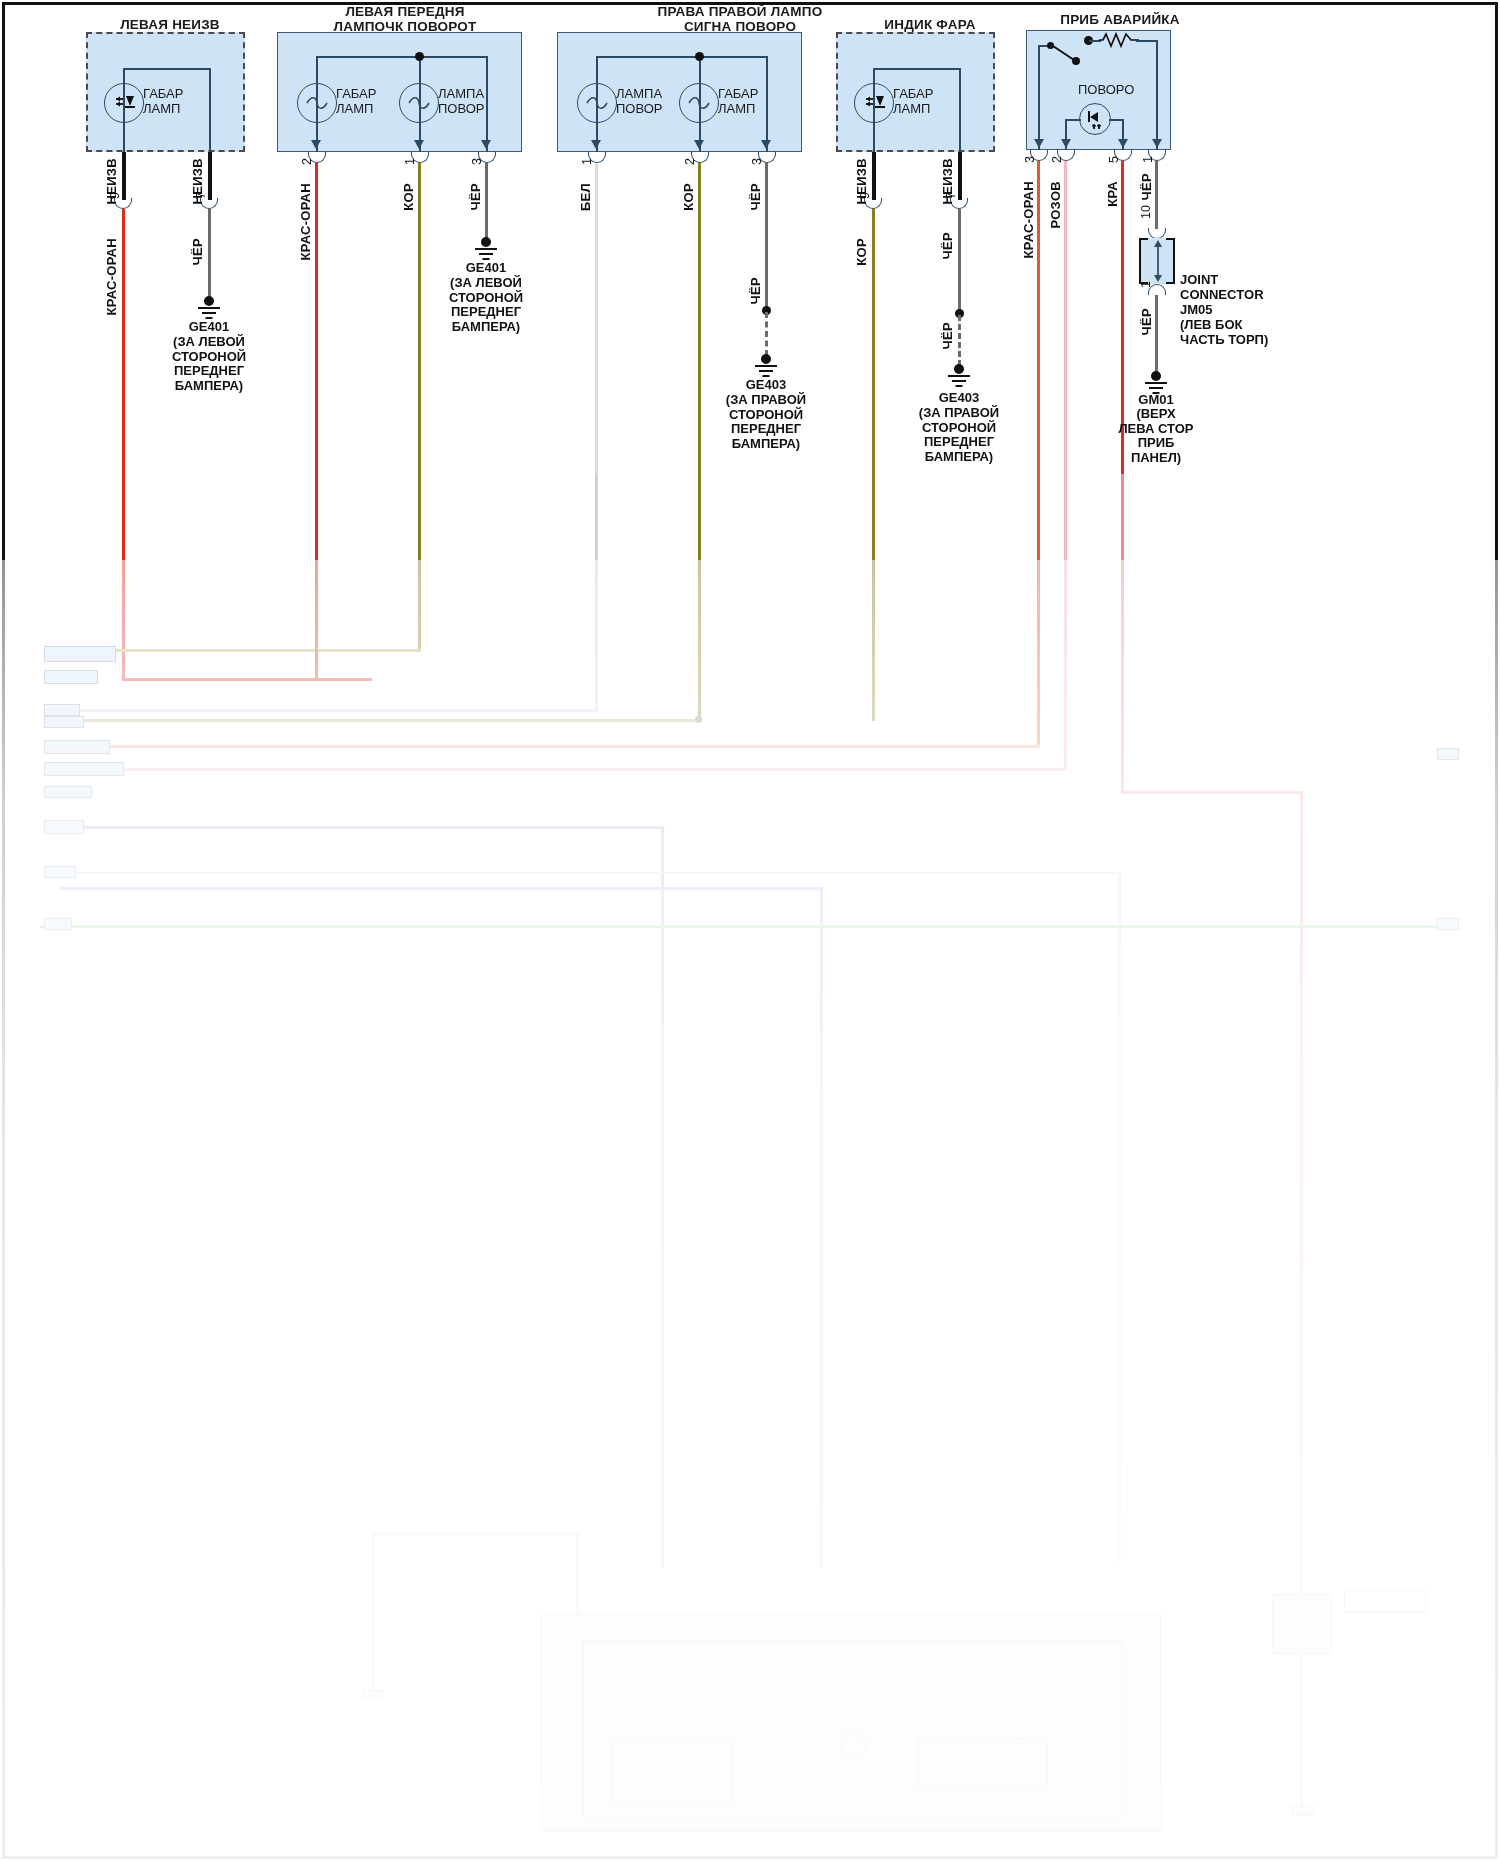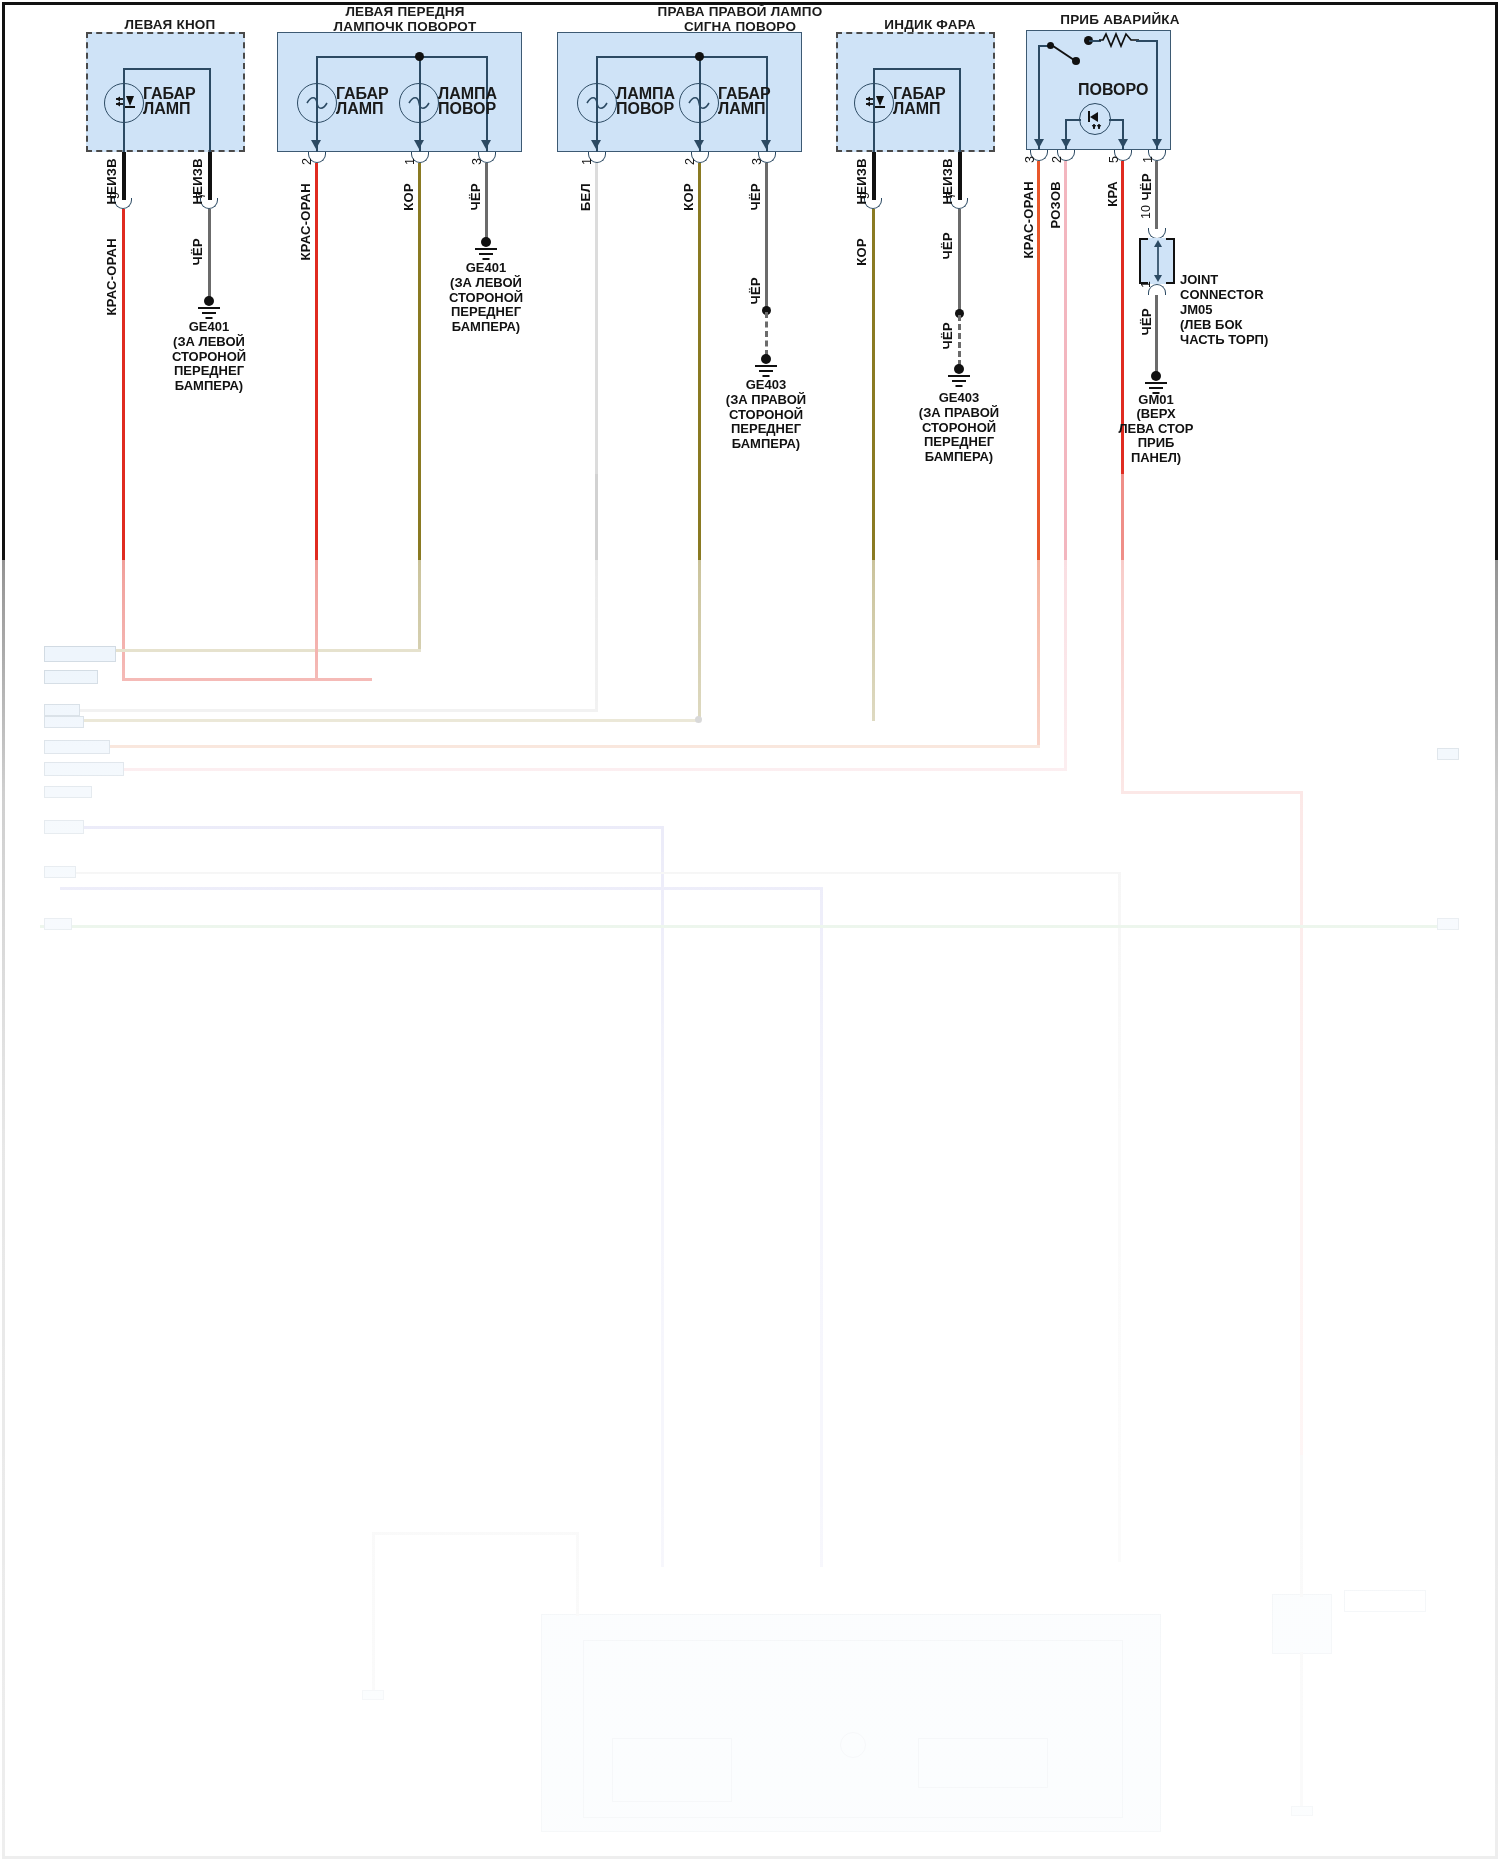--- a/index.html
+++ b/index.html
@@ -6,21 +6,21 @@
   body{font-family:"Liberation Sans","DejaVu Sans",sans-serif;}
   #sheet{position:relative;width:1500px;height:1861px;background:#fff;overflow:hidden;}
   
   #border-frame{position:absolute;left:2px;top:2px;width:1496px;height:1857px;border:3px solid #111;box-sizing:border-box;pointer-events:none;}
 
   .blk{position:absolute;background:#cfe3f7;border:1.6px solid #3d5a73;box-sizing:border-box;}
   .blk.dashed{border:2px dashed #4a4a4a;}
   .blk-title{position:absolute;text-align:center;font-size:13.5px;font-weight:bold;color:#1a1a1a;line-height:15px;letter-spacing:.2px;}
 
   .lamp{position:absolute;width:40px;height:40px;border:1.6px solid #2c4a63;border-radius:50%;box-sizing:border-box;background:transparent;}
-  .lamp-lbl{position:absolute;font-size:16px;font-weight:bold;color:#1a1a1a;line-height:15px;white-space:nowrap;}
+  .lamp-lbl{position:absolute;font-size:13px;font-weight:normal;color:#1a1a1a;line-height:15px;white-space:nowrap;}
 
   .iw{position:absolute;background:#2c4a63;}      
   .iw.h{height:1.6px;}
   .iw.v{width:1.6px;}
 
   .dot{position:absolute;width:9px;height:9px;border-radius:50%;background:#111;}
   .dot.sm{width:7px;height:7px;}
 
   .arrowdn{position:absolute;width:0;height:0;border-left:5px solid transparent;border-right:5px solid transparent;border-top:9px solid #2c4a63;}
 
@@ -56,21 +56,21 @@
   .ghost-box{position:absolute;background:#cfe3f7;border:1px solid #7f99b0;box-sizing:border-box;}
   .ghost-txt{position:absolute;font-size:8px;color:#5d5d5d;line-height:9px;white-space:pre-line;text-align:center;}
   .footer-txt{position:absolute;font-size:7px;color:#888;}
 </style>
 </head>
 <body>
 
 <div id="sheet">
   <div id="border-frame"></div>
 
-  <div class="blk-title" style="left:80px;top:17px;width:180px;">ЛЕВАЯ КНОП</div>
+  <div class="blk-title" style="left:80px;top:17px;width:180px;">ЛЕВАЯ НЕИЗВ</div>
   <div class="blk dashed" style="left:86px;top:32px;width:159px;height:120px;"></div>
 
   <div class="iw h" style="left:123px;top:68px;width:88px;"></div>
   <div class="iw v" style="left:123px;top:68px;height:84px;"></div>
   <div class="iw v" style="left:209px;top:68px;height:84px;"></div>
   <div class="lamp" style="left:104px;top:83px;"></div>
   <svg style="position:absolute;left:109px;top:90px;" width="30" height="26" viewBox="0 0 30 26">
     <polygon points="17,6 25,6 21,16" fill="#111"></polygon>
     <rect x="16" y="16" width="10" height="2" fill="#111"></rect>
     <line x1="14" y1="9" x2="7" y2="9" stroke="#111" stroke-width="1.8"></line>

